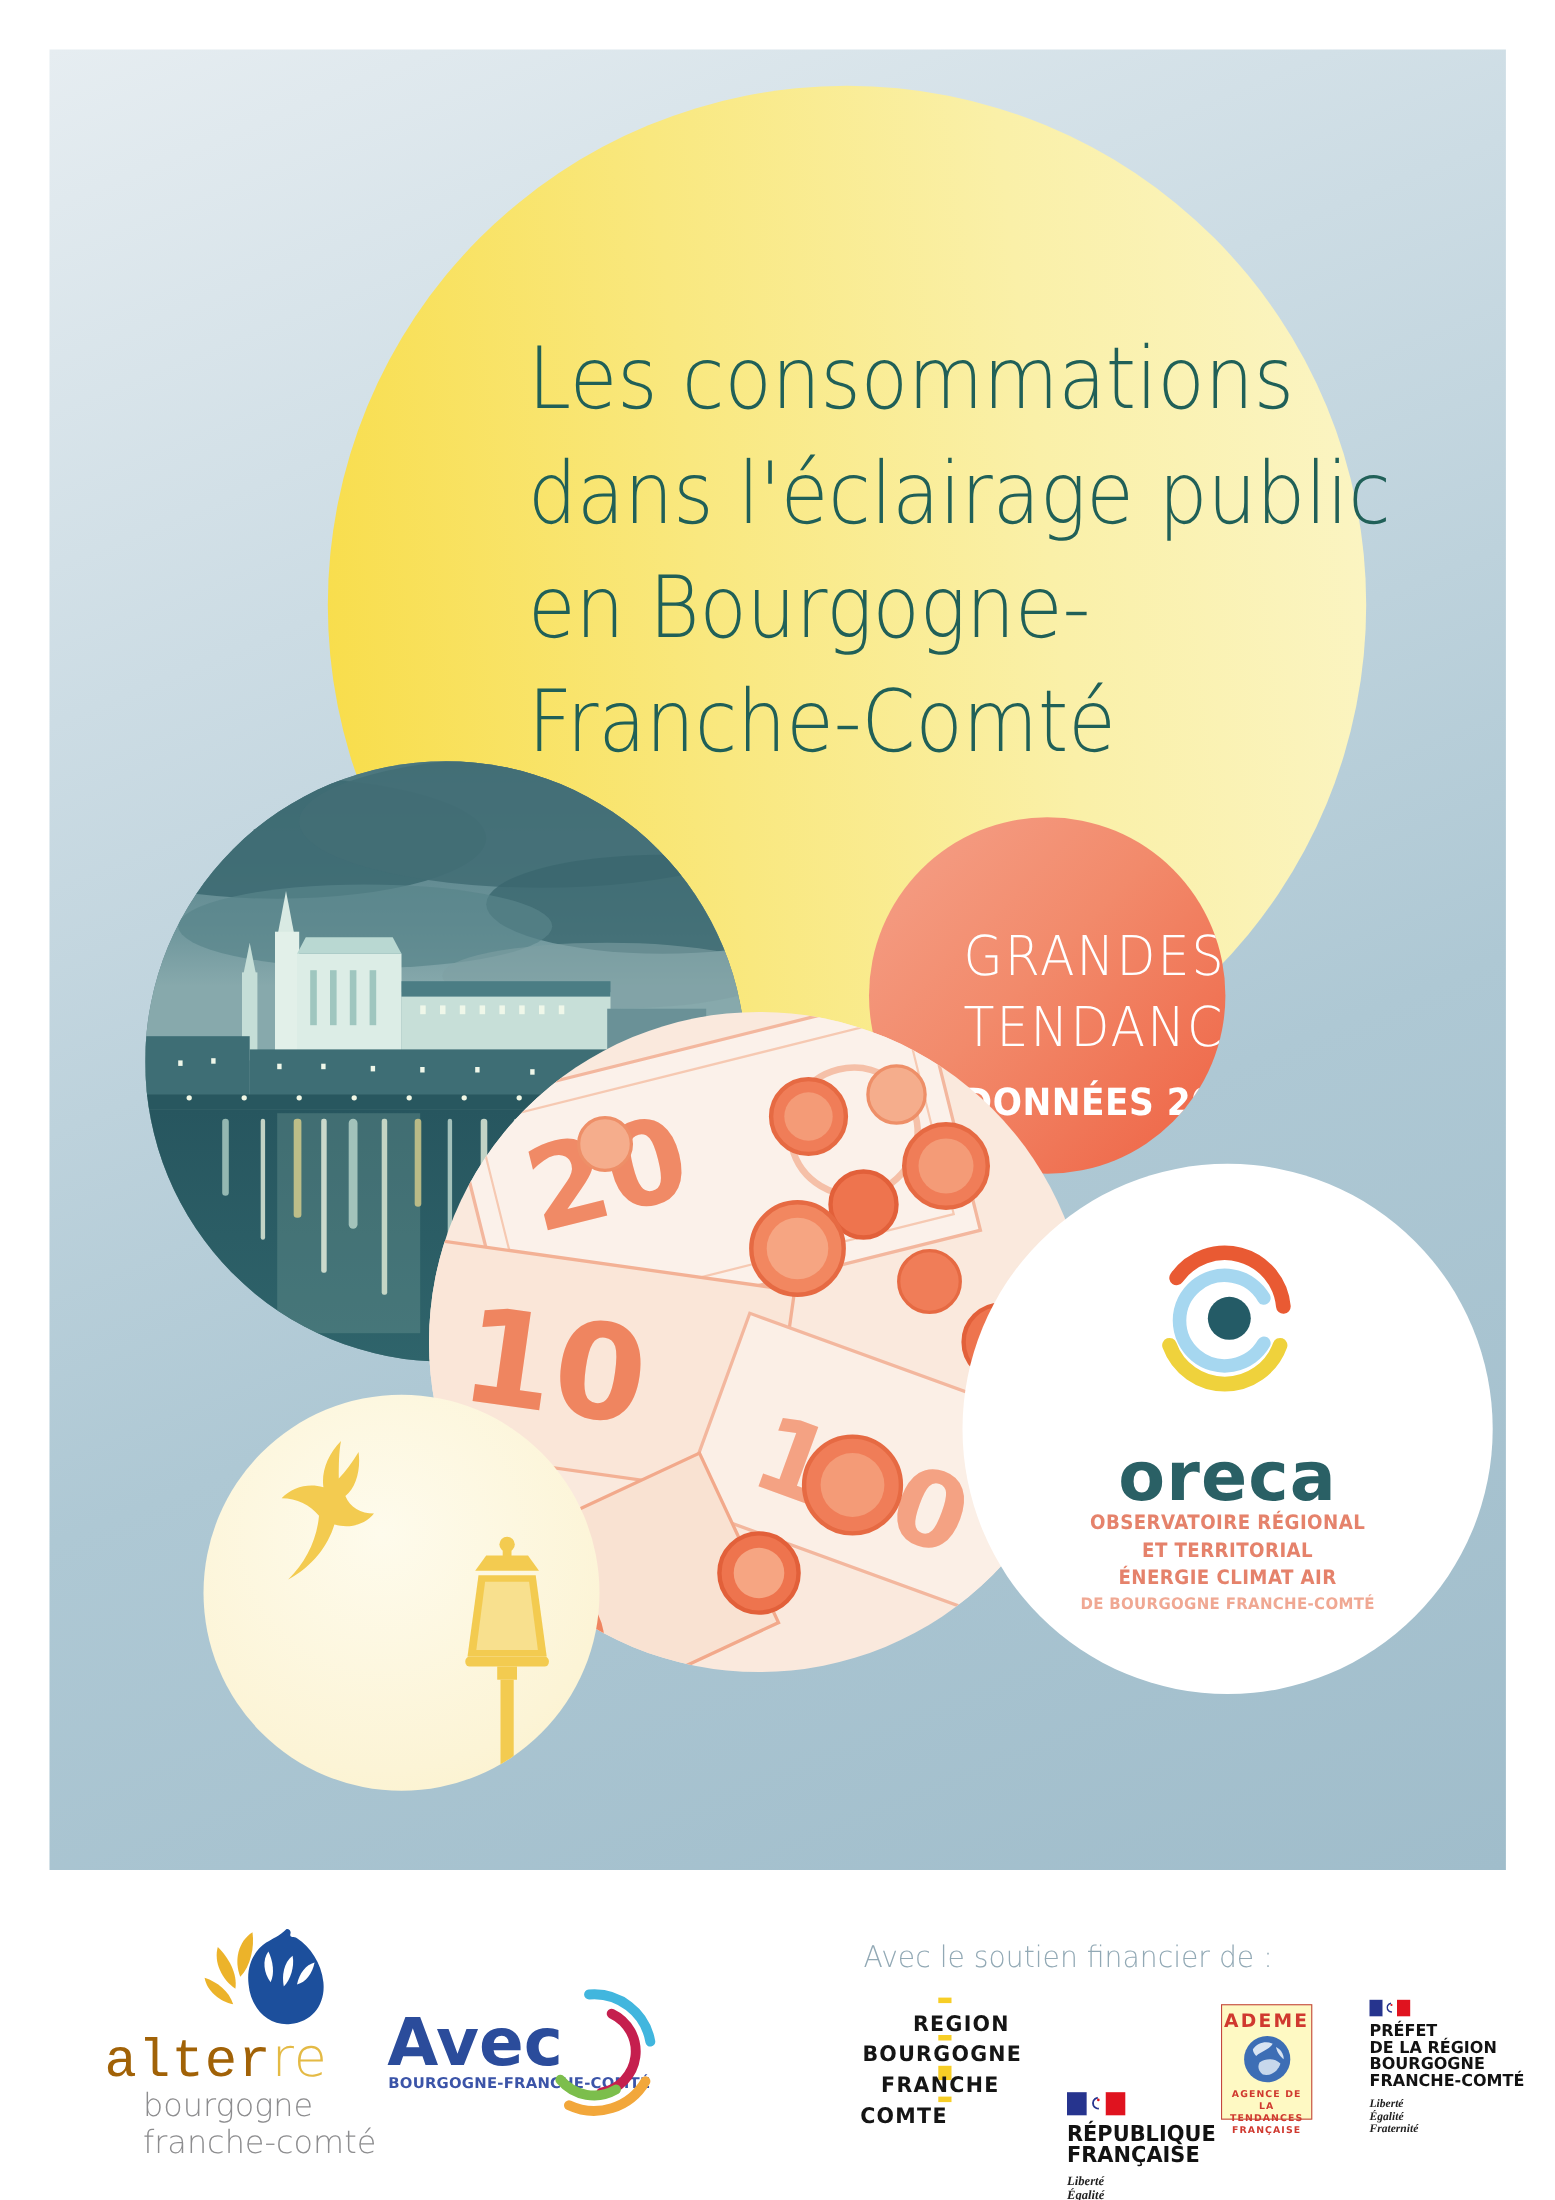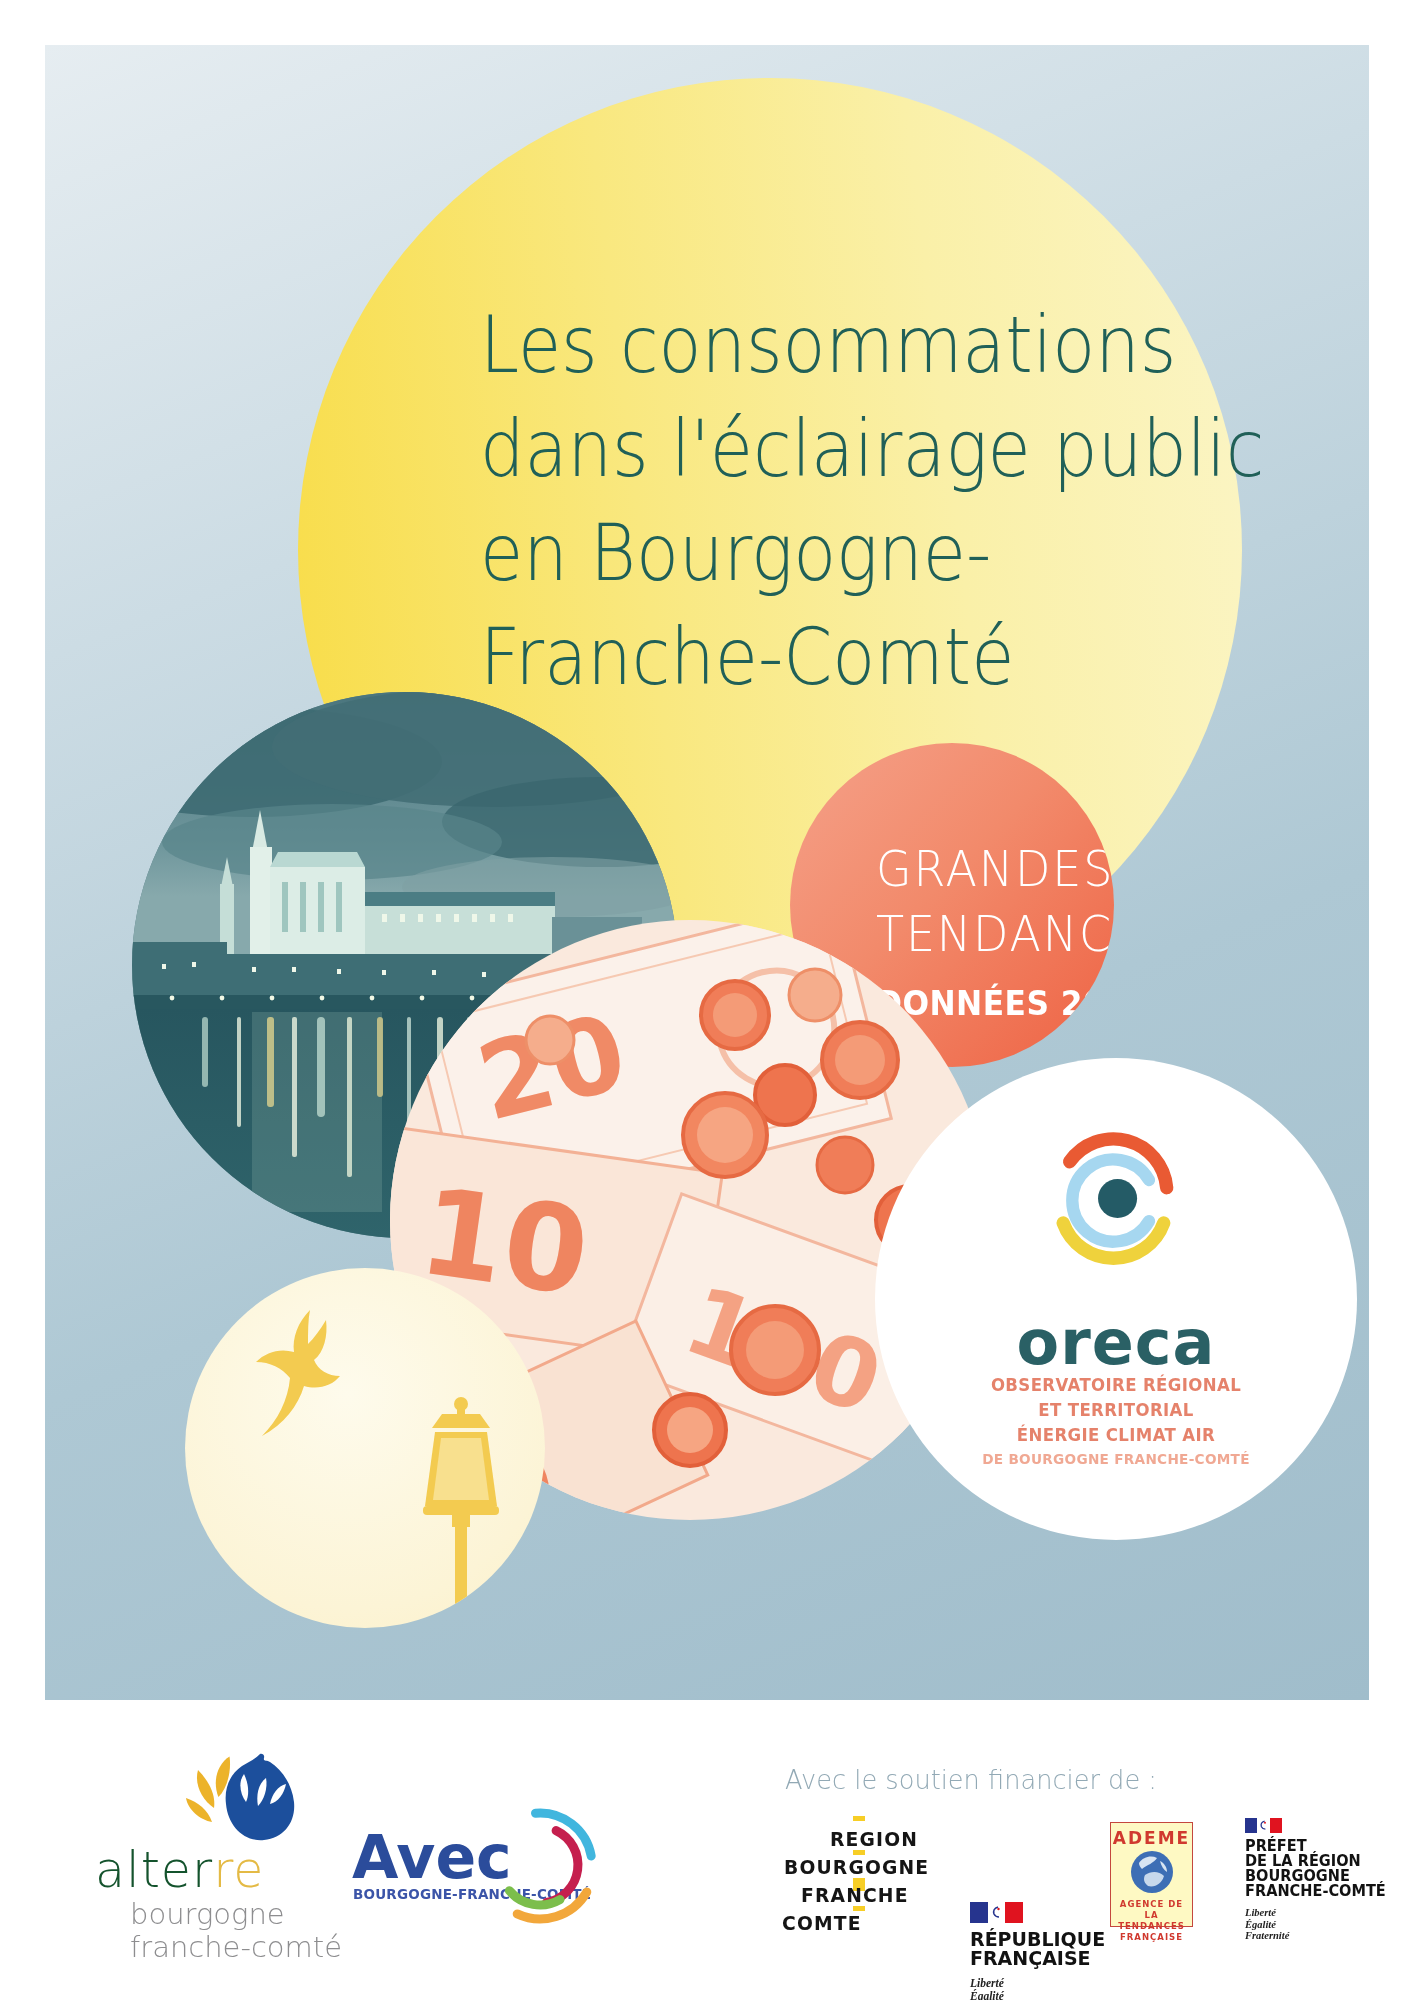--- a/index.html
+++ b/index.html
@@ -27,21 +27,21 @@
     letter-spacing:0.5px;transform:scaleX(0.92);transform-origin:left top;white-space:nowrap;}
   .oreca-word{position:absolute;left:0;top:248px;width:100%;text-align:center;color:#2A6065;
     font-weight:700;font-size:62px;letter-spacing:1px;}
   .oreca-sub{position:absolute;left:0;width:100%;text-align:center;color:#E5826B;
     font-weight:800;font-size:18px;letter-spacing:0.4px;transform:scaleX(0.92);}
   .oreca-sub4{position:absolute;left:0;width:100%;text-align:center;color:#F0A893;
     font-weight:600;font-size:14.5px;letter-spacing:0.3px;transform:scaleX(0.94);}
   .support{left:785px;top:1764px;color:#92A9B5;font-weight:300;font-size:27px;
     transform:scaleX(0.95);transform-origin:left top;white-space:nowrap;}
   .alterre-word{left:95px;top:1842px;font-weight:300;font-size:49px;letter-spacing:1px;white-space:nowrap;}
-  .alterre-main{color:#14532d;}
+  .alterre-main{color:#a16207;font-family:Liberation Mono, monospace;}
   .alterre-accent{color:#E4BA45;}
   .alterre-sub{left:130px;top:1898px;color:#8D8D8F;font-weight:300;font-size:29px;line-height:33px;}
   .atmo-word{left:352px;top:1822px;color:#2B4C9B;font-weight:800;font-size:60px;letter-spacing:0;}
   .atmo-region{left:353px;top:1886px;color:#3B54A8;font-weight:800;font-size:13.5px;letter-spacing:0.2px;white-space:nowrap;}
   .rbfc{left:780px;top:1814px;width:165px;height:125px;}
   .rbfc .l{position:absolute;color:#151515;font-weight:800;font-size:19.5px;letter-spacing:1.2px;
     transform:scaleX(0.96);transform-origin:left top;white-space:nowrap;}
   .rbfc .dash{position:absolute;width:12px;height:5px;background:#F7CE26;left:73px;}
   .rf{left:970px;top:1902px;width:130px;}
   .flag{display:flex;}

